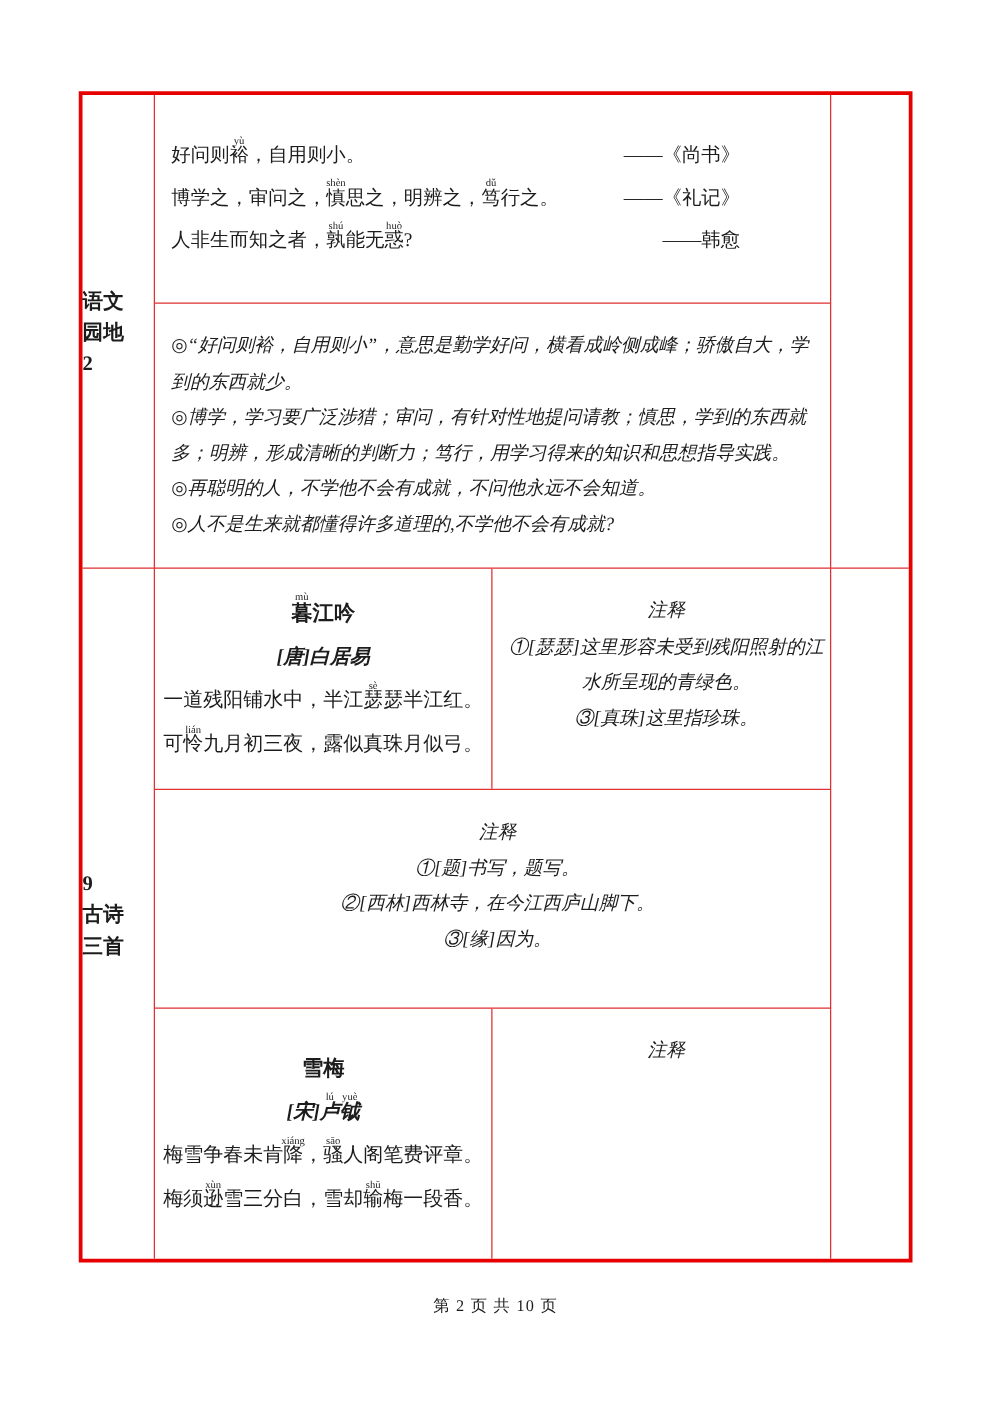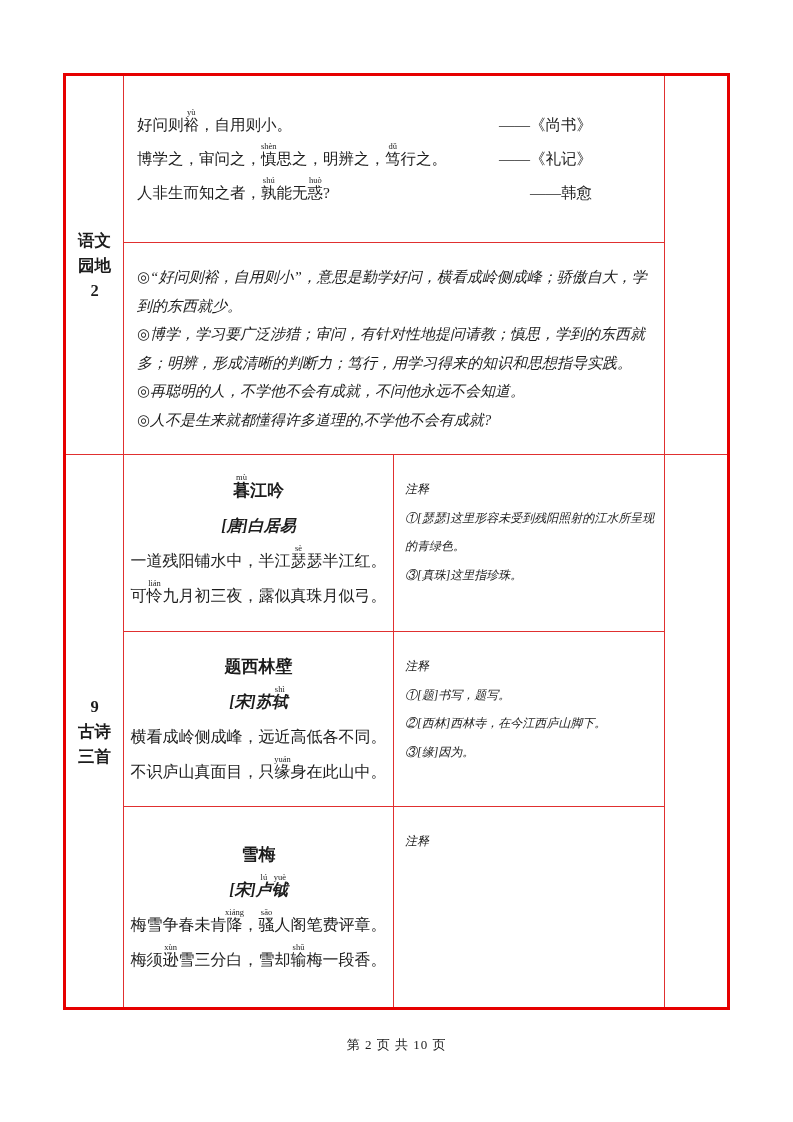--- a/index.html
+++ b/index.html
@@ -21,21 +21,21 @@
     display:grid;
     grid-template-columns:58px 1fr 62px;
     grid-template-rows:379px 1fr;
     background:#fff;
   }
   .cell{min-width:0;min-height:0;}
   .row1{border-bottom:1.5px solid var(--border-inner);}
   .colA,.colB{border-right:1px solid var(--border-inner);}
   
   .label-cell{
-    display:flex;flex-direction:column;justify-content:center;align-items:center;
+    display:flex;flex-direction:column;justify-content:center;align-items:flex-start;
     font-weight:bold;font-size:16.5px;line-height:25px;text-align:center;
   }
   
   .content1{display:flex;flex-direction:column;}
   .quotes-cell{
     height:167px;border-bottom:1px solid var(--border-inner);
     display:flex;flex-direction:column;justify-content:center;
     padding:0 72px 0 13px;
   }
   .quote-row{
@@ -57,21 +57,21 @@
   .poem-cell{
     width:270px;border-right:1px solid var(--border-inner);
     display:flex;flex-direction:column;justify-content:center;align-items:center;
     line-height:35px;text-align:center;
   }
   .poem-title{font-size:17px;font-weight:bold;}
   .poem-author{font-size:16px;font-style:italic;font-weight:bold;}
   .poem-line{font-size:16px;white-space:nowrap;}
   .anno-cell{
     flex:1;padding:20px 3px 0 11px;
-    font-style:italic;font-size:12px;line-height:28.5px;
+    font-style:italic;font-size:15px;line-height:28.5px;text-align:center;
   }
   .anno-header{margin-bottom:0;}
   
   .rb{position:relative;display:inline-block;line-height:1.15;}
   .rt{
     position:absolute;bottom:96%;left:50%;transform:translateX(-50%);
     font-size:8.5px;line-height:1;font-style:normal;font-weight:normal;
     color:#222;white-space:nowrap;letter-spacing:0;
     font-family:"Liberation Serif","DejaVu Serif",serif;
   }
@@ -135,26 +135,20 @@
       <div class="anno-cell">
         <div class="anno-header">注释</div>
         <div>
             <div class="anno-item">①[瑟瑟]这里形容未受到残阳照射的江水所呈现的青绿色。</div>
             <div class="anno-item">③[真珠]这里指珍珠。</div>
           </div>
       </div>
     </div>
 
     <div class="poem-row r2">
-      <div class="poem-cell">
-        <div class="poem-title">题西林壁</div>
-        <div class="poem-author">[宋]苏<span class="rb">轼<span class="rt">shì</span></span></div>
-        <div class="poem-line">横看成岭侧成峰，远近高低各不同。</div>
-        <div class="poem-line">不识庐山真面目，只<span class="rb">缘<span class="rt">yuán</span></span>身在此山中。</div>
-      </div>
       <div class="anno-cell">
         <div class="anno-header">注释</div>
         <div>
             <div class="anno-item">①[题]书写，题写。</div>
             <div class="anno-item">②[西林]西林寺，在今江西庐山脚下。</div>
             <div class="anno-item">③[缘]因为。</div>
           </div>
       </div>
     </div>
 

